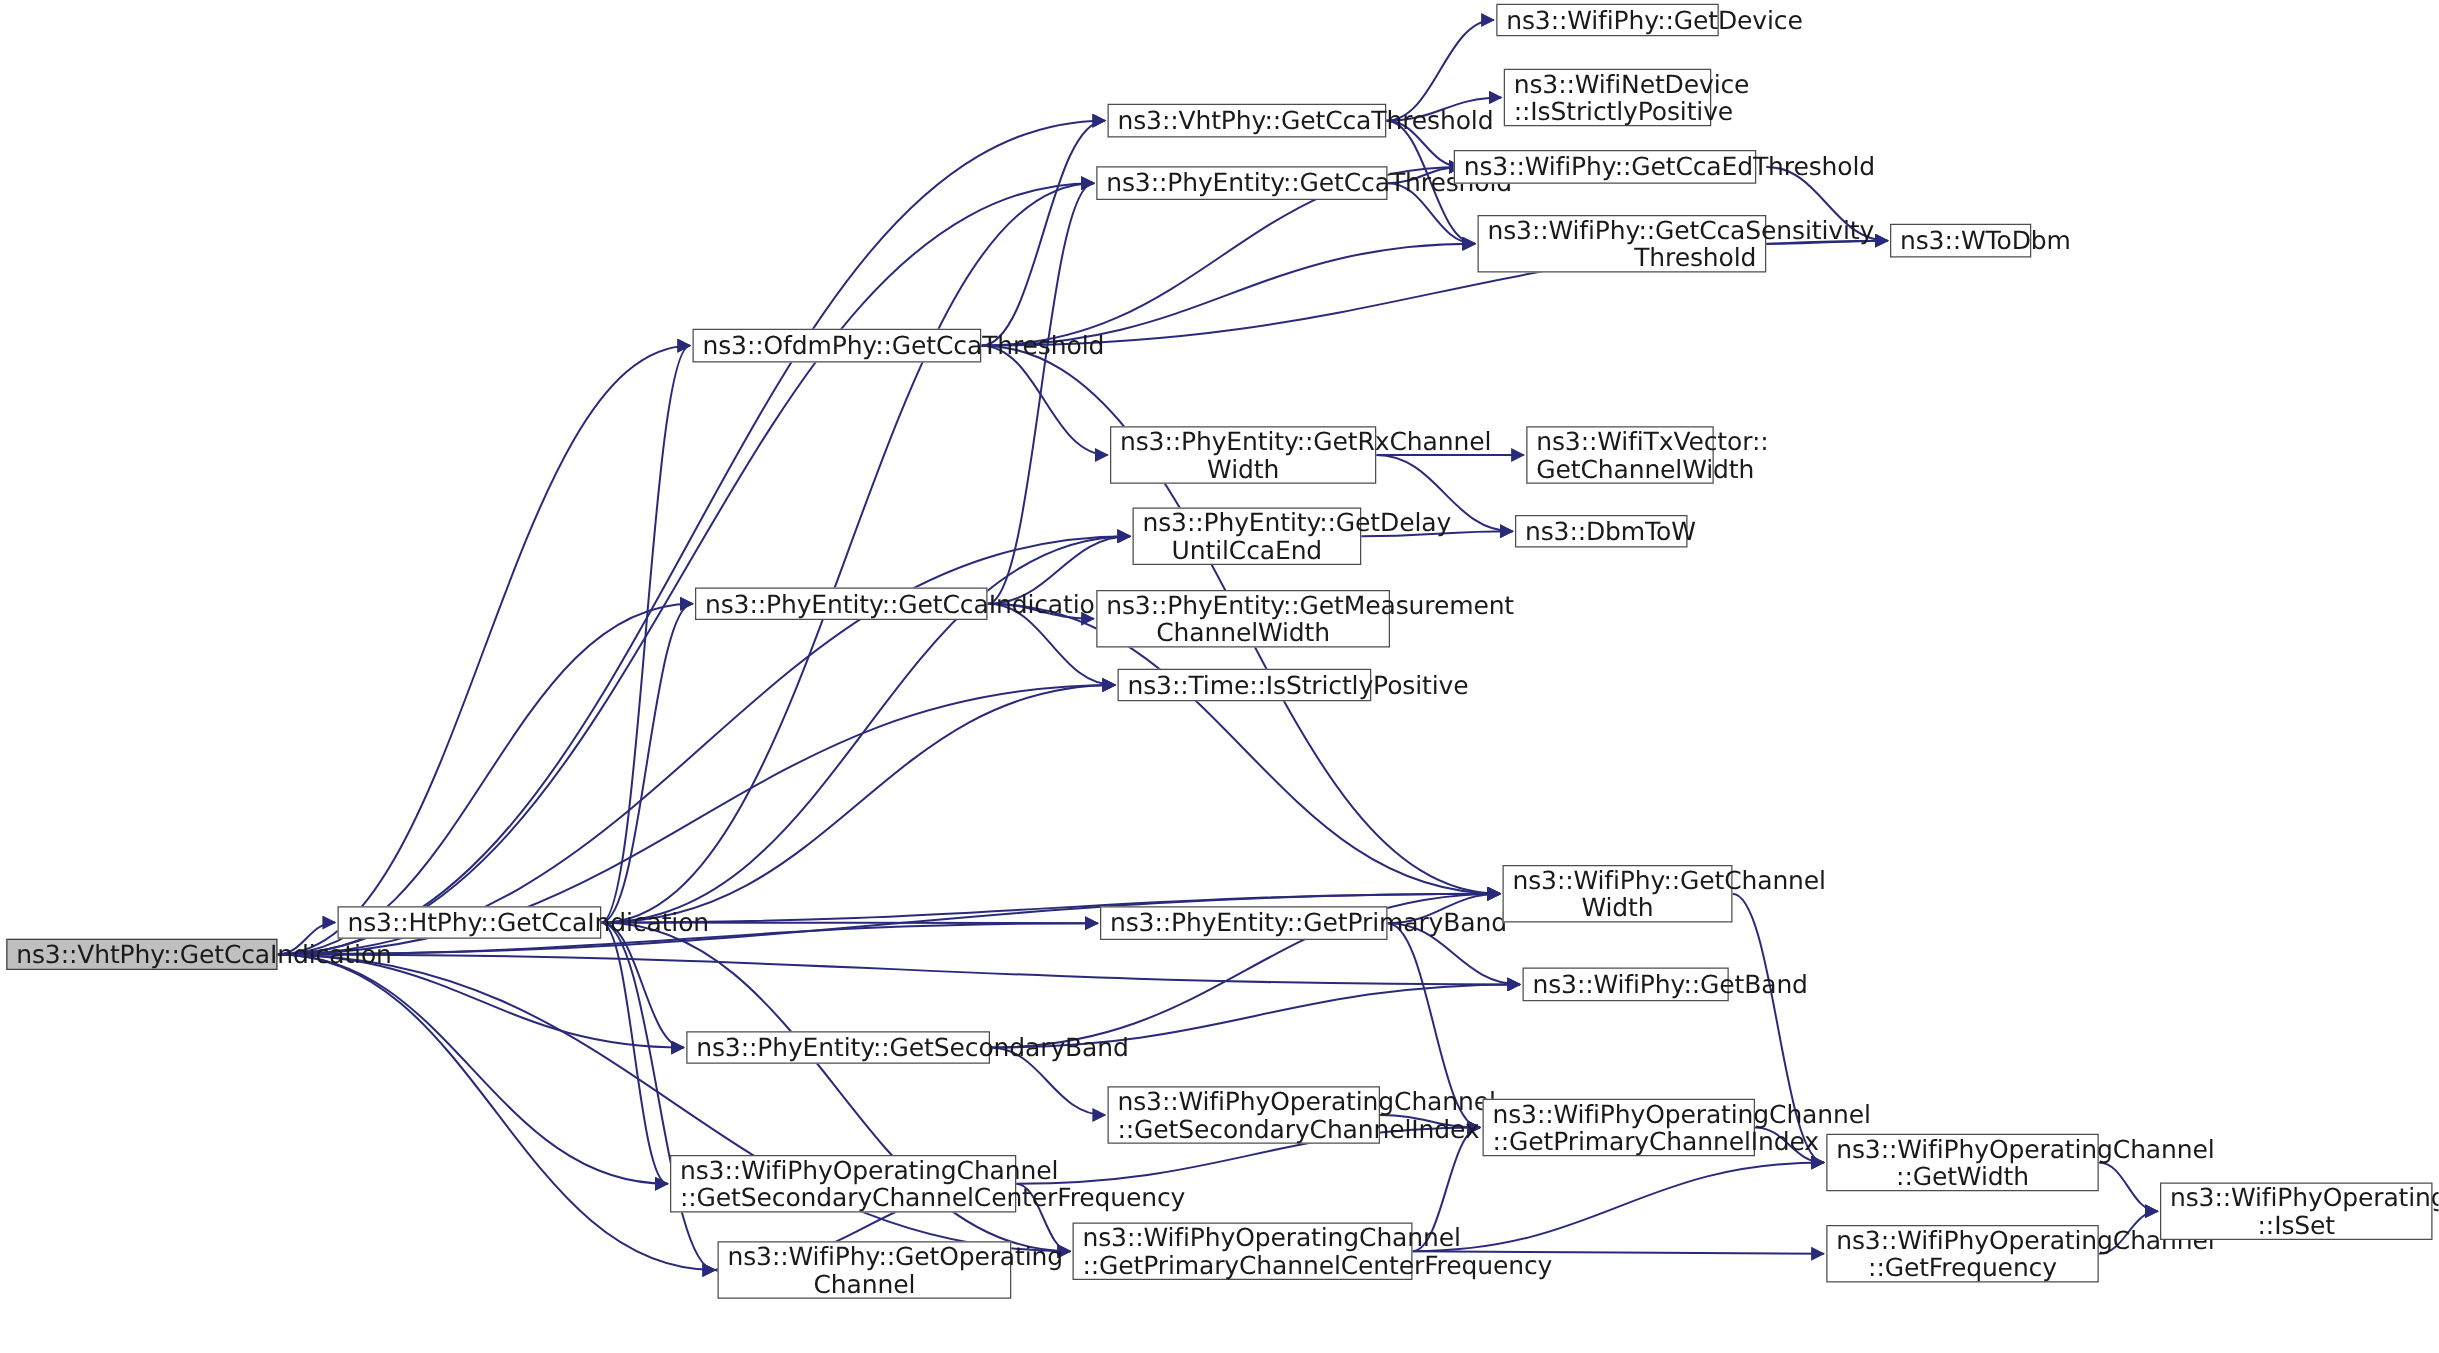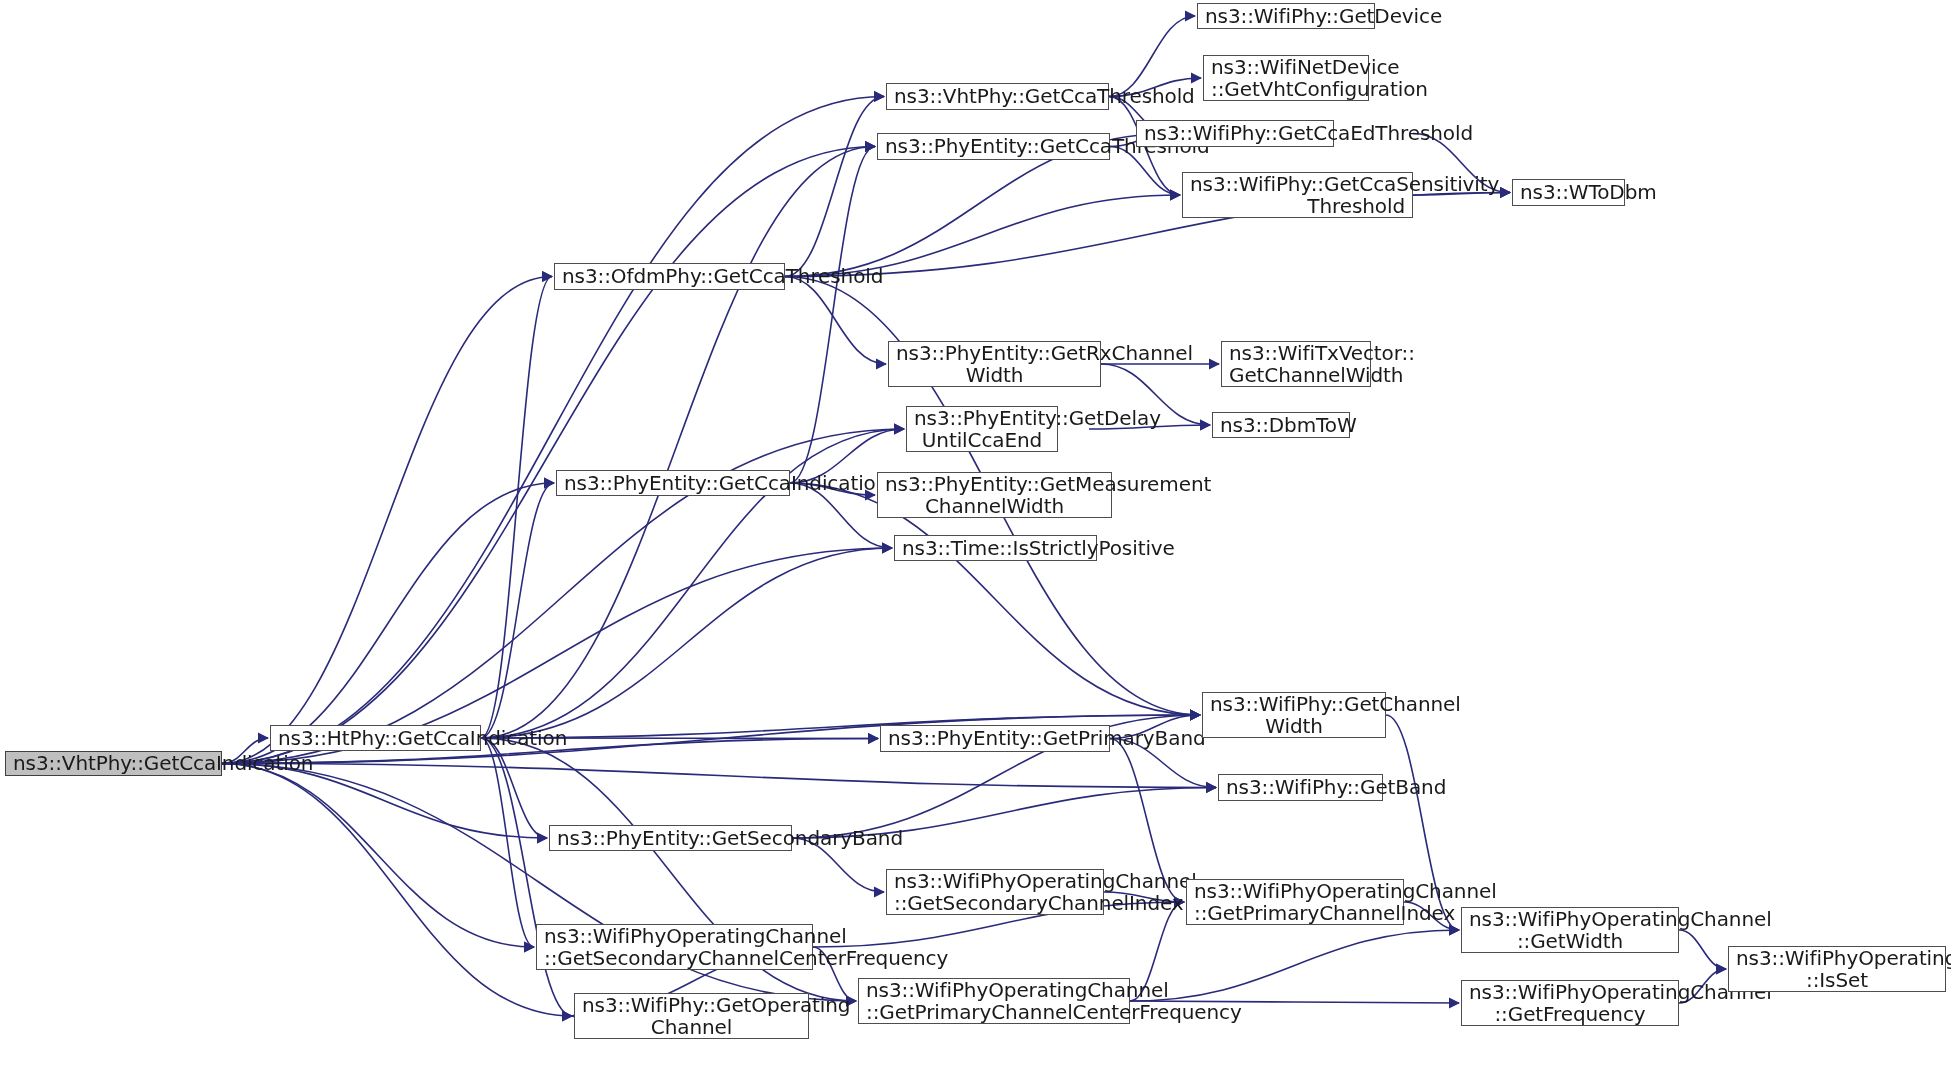--- a/index.html
+++ b/index.html
@@ -133,34 +133,34 @@
       <div class="node" style="left: 556px; top: 470px; width: 234px; height: 26px;"><span class="node-label">ns3::PhyEntity::GetCcaIndication</span></div>
       <div class="node" style="left: 549px; top: 825px; width: 243px; height: 26px;"><span class="node-label">ns3::PhyEntity::GetSecondaryBand</span></div>
       <div class="node" style="left: 536px; top: 924px; width: 277px; height: 46px;"><span class="node-label">ns3::WifiPhyOperatingChannel
 ::GetSecondaryChannelCenterFrequency</span></div>
       <div class="node" style="left: 574px; top: 993px; width: 235px; height: 46px;"><span class="node-label">ns3::WifiPhy::GetOperating
 Channel</span></div>
       <div class="node" style="left: 886px; top: 83px; width: 223px; height: 27px;"><span class="node-label">ns3::VhtPhy::GetCcaThreshold</span></div>
       <div class="node" style="left: 877px; top: 133px; width: 233px; height: 27px;"><span class="node-label">ns3::PhyEntity::GetCcaThreshold</span></div>
       <div class="node" style="left: 888px; top: 341px; width: 213px; height: 46px;"><span class="node-label">ns3::PhyEntity::GetRxChannel
 Width</span></div>
-      <div class="node" style="left: 906px; top: 406px; width: 152px; height: 46px;"><span class="node-label">ns3::PhyEntity::GetDelay
+      <div class="node" style="left: 906px; top: 406px; width: 183px; height: 46px;"><span class="node-label">ns3::PhyEntity::GetDelay
 UntilCcaEnd</span></div>
       <div class="node" style="left: 877px; top: 472px; width: 235px; height: 46px;"><span class="node-label">ns3::PhyEntity::GetMeasurement
 ChannelWidth</span></div>
       <div class="node" style="left: 894px; top: 535px; width: 203px; height: 26px;"><span class="node-label">ns3::Time::IsStrictlyPositive</span></div>
       <div class="node" style="left: 880px; top: 725px; width: 230px; height: 27px;"><span class="node-label">ns3::PhyEntity::GetPrimaryBand</span></div>
       <div class="node" style="left: 886px; top: 869px; width: 218px; height: 46px;"><span class="node-label">ns3::WifiPhyOperatingChannel
 ::GetSecondaryChannelIndex</span></div>
       <div class="node" style="left: 858px; top: 978px; width: 272px; height: 46px;"><span class="node-label">ns3::WifiPhyOperatingChannel
 ::GetPrimaryChannelCenterFrequency</span></div>
       <div class="node" style="left: 1197px; top: 3px; width: 178px; height: 26px;"><span class="node-label">ns3::WifiPhy::GetDevice</span></div>
       <div class="node" style="left: 1203px; top: 55px; width: 166px; height: 46px;"><span class="node-label">ns3::WifiNetDevice
-::GetVhtConfiguration</span></div>
-      <div class="node" style="left: 1136px; top: 120px; width: 198px; height: 27px;"><span class="node-label">ns3::WifiPhy::GetCcaEdThreshold</span></div>
+::IsStrictlyPositive</span></div>
+      <div class="node" style="left: 1163px; top: 120px; width: 242px; height: 27px;"><span class="node-label">ns3::WifiPhy::GetCcaEdThreshold</span></div>
       <div class="node" style="left: 1182px; top: 172px; width: 231px; height: 46px; text-align: right;"><span class="node-label">ns3::WifiPhy::GetCcaSensitivity
 Threshold</span></div>
       <div class="node" style="left: 1221px; top: 341px; width: 150px; height: 46px;"><span class="node-label">ns3::WifiTxVector::
 GetChannelWidth</span></div>
       <div class="node" style="left: 1212px; top: 412px; width: 138px; height: 26px;"><span class="node-label">ns3::DbmToW</span></div>
       <div class="node" style="left: 1202px; top: 692px; width: 184px; height: 46px;"><span class="node-label">ns3::WifiPhy::GetChannel
 Width</span></div>
       <div class="node" style="left: 1218px; top: 774px; width: 165px; height: 27px;"><span class="node-label">ns3::WifiPhy::GetBand</span></div>
       <div class="node" style="left: 1186px; top: 879px; width: 218px; height: 46px;"><span class="node-label">ns3::WifiPhyOperatingChannel
 ::GetPrimaryChannelIndex</span></div>

